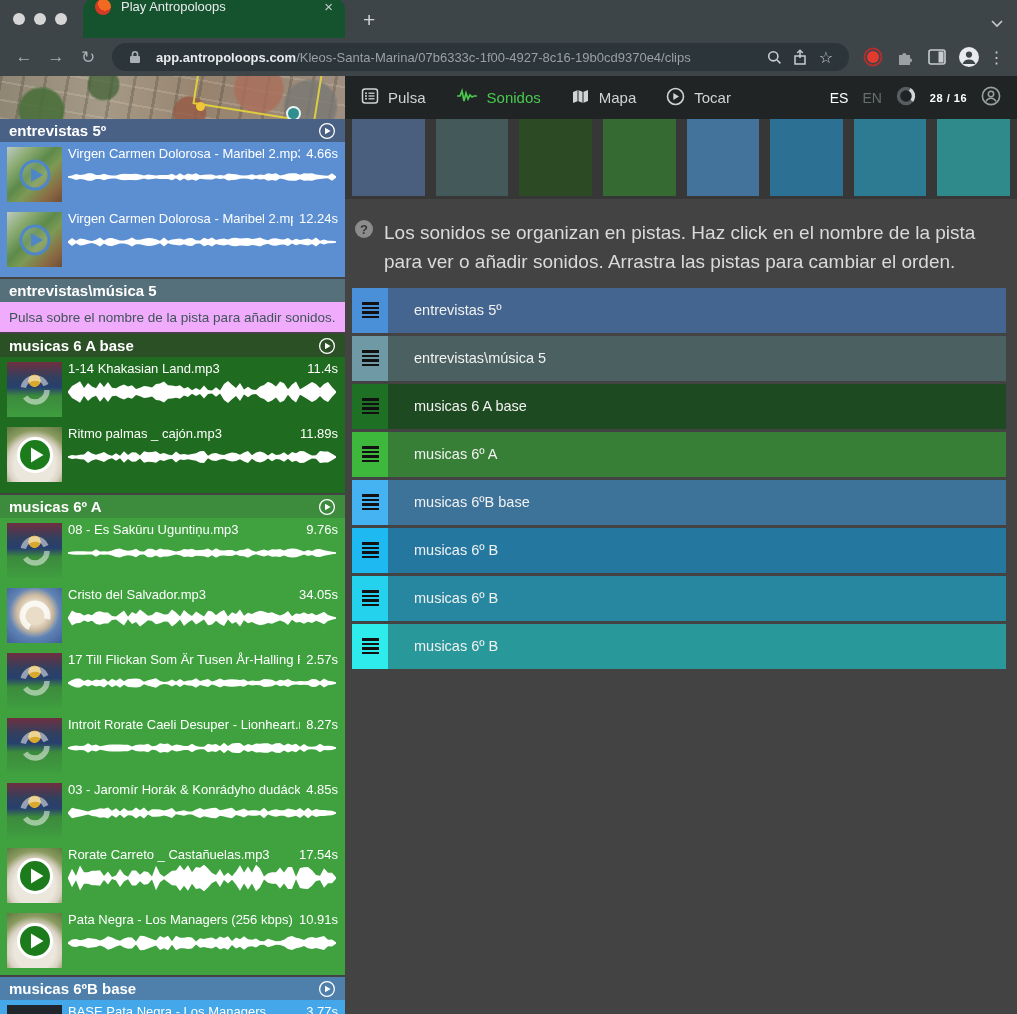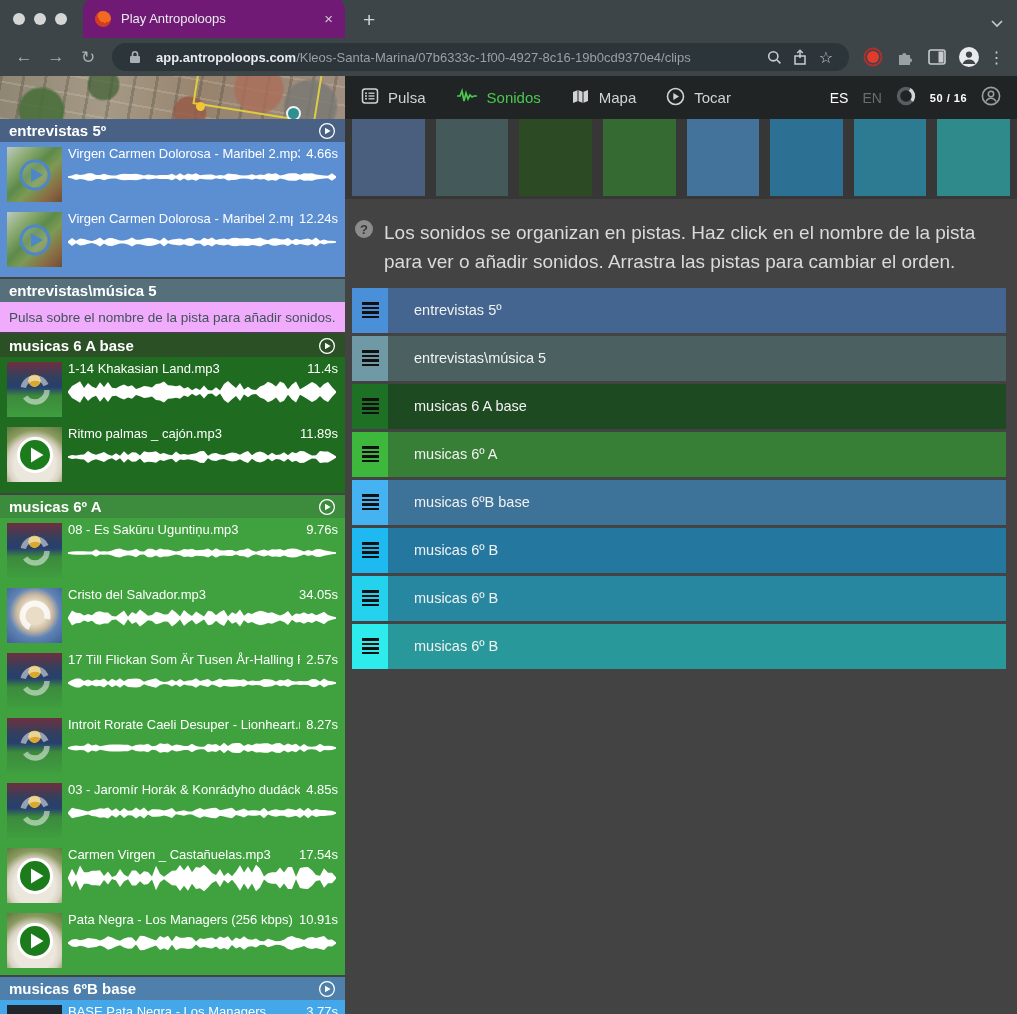--- a/index.html
+++ b/index.html
@@ -2,22 +2,22 @@
 <html><head>
 <meta charset="utf-8">
 <style>
   html,body{margin:0;padding:0;}
   body{width:1017px;height:1014px;overflow:hidden;background:#434343;
        font-family:"Liberation Sans",sans-serif;-webkit-font-smoothing:antialiased;}
   
   .tabstrip{height:38px;background:#3d4549;display:flex;align-items:center;position:relative;}
   .traffic{display:flex;gap:9px;margin:0 16px 0 13px;}
   .light{width:12px;height:12px;border-radius:50%;background:#d6d6d6;}
-  .tab{height:39px;align-self:flex-end;width:238px;background:#701a75;border-radius:10px 10px 0 0;
-       display:flex;align-items:center;padding:0 12px;color:#e8eaed;}
+  .tab{height:39px;align-self:flex-end;width:238px;background:#14532d;border-radius:10px 10px 0 0;
+       display:flex;padding:0 12px;color:#e8eaed;}
   .favicon{width:16px;height:16px;border-radius:50%;flex:none;
        background:radial-gradient(circle at 62% 30%,#f26a22 0 45%,#d33b24 46% 75%,#b92d1e 76%);}
   .tab-title{font-size:13px;margin-left:10px;flex:1;white-space:nowrap;overflow:hidden;}
   .tab-close{color:#c7cbcf;font-size:15px;line-height:1;cursor:default;}
   .newtab{color:#d0d4d8;font-size:21px;margin-left:18px;line-height:1;}
   .strip-chevron{position:absolute;right:14px;top:14px;}
   .urlrow{height:38px;background:#3d4549;display:flex;align-items:center;padding:0 10px;gap:4px;}
   .navbtn{color:#aab1b5;font-size:17px;width:28px;text-align:center;}
   .omnibox{flex:1;height:28px;background:#2c3539;border-radius:14px;display:flex;align-items:center;
            padding:0 10px;margin:0 6px;color:#e8eaed;}
@@ -214,21 +214,21 @@
       </div>
       <div class="nav-right">
       <span class="lang-es">ES</span>
       <span class="lang-en">EN</span>
       <span>
         <svg width="20" height="20" viewBox="0 0 20 20">
             <circle cx="10" cy="10" r="7.5" fill="none" stroke="#585e60" stroke-width="3.4"></circle>
             <circle cx="10" cy="10" r="7.5" fill="none" stroke="#d2d6d6" stroke-width="3.4" stroke-dasharray="13 34" transform="rotate(-60 10 10)"></circle>
           </svg>
       </span>
-      <span class="counter">50 / 16</span>
+      <span class="counter">28 / 16</span>
       <span>
         <svg width="20" height="20" viewBox="0 0 20 20">
             <circle cx="10" cy="10" r="8.6" fill="none" stroke="#9aa0a0" stroke-width="1.6"></circle>
             <circle cx="10" cy="8" r="2.7" fill="none" stroke="#9aa0a0" stroke-width="1.5"></circle>
             <path d="M5 15.5 a5.4 5.4 0 0 1 10 0" fill="none" stroke="#9aa0a0" stroke-width="1.5"></path>
           </svg>
       </span>
     </div>
   </div>
 </div>
@@ -447,21 +447,21 @@
             <div class="thumb thumb-dog">
               <span style="display:flex;">
                 <svg width="38" height="38" viewBox="0 0 38 38">
                   <circle cx="19" cy="19" r="16.5" fill="#1c7c1c" stroke="#fff" stroke-width="3"></circle>
                   <polygon points="15,11.5 27.5,19 15,26.5" fill="#fff"></polygon>
                 </svg>
               </span>
             </div>
             <div class="clip-main">
               <div class="clip-row">
-                <span class="clip-name">Carmen Virgen _ Castañuelas.mp3</span>
+                <span class="clip-name">Rorate Carreto _ Castañuelas.mp3</span>
                 <span class="clip-dur">17.54s</span>
               </div>
               <svg class="wave" width="268" height="28" viewBox="0 0 268 28">
                 <polygon fill="#ffffff" points="0,13.3 4,4.7 8,11.8 12,1.4 16,8.3 20,8.3 24,6.8 28,6.8 32,6.2 36,11.9 40,7.4 44,12.9 48,11.5 52,4.9 56,10.5 60,12.8 64,6.6 68,6.4 72,10.7 76,7.2 80,7.9 84,12.4 88,1.7 92,9.8 96,12.8 100,9.7 104,6.8 108,6.6 112,1.1 116,6.3 120,1.2 124,8.2 128,3.1 132,3.7 136,0.7 140,4.4 144,9.1 148,10.9 152,5.0 156,12.0 160,8.6 164,12.3 168,7.4 172,1.2 176,8.4 180,2.4 184,8.4 188,0.8 192,4.4 196,12.5 200,9.2 204,8.2 208,8.3 212,3.4 216,8.5 220,3.1 224,3.1 228,12.7 232,4.1 236,3.3 240,3.0 244,6.3 248,11.1 252,11.7 256,4.2 260,8.8 264,8.7 268,13.3 268,14.7 264,19.3 260,19.2 256,23.8 252,16.3 248,16.9 244,21.7 240,25.0 236,24.7 232,23.9 228,15.3 224,24.9 220,24.9 216,19.5 212,24.6 208,19.7 204,19.8 200,18.8 196,15.5 192,23.6 188,27.2 184,19.6 180,25.6 176,19.6 172,26.8 168,20.6 164,15.7 160,19.4 156,16.0 152,23.0 148,17.1 144,18.9 140,23.6 136,27.3 132,24.3 128,24.9 124,19.8 120,26.8 116,21.7 112,26.9 108,21.4 104,21.2 100,18.3 96,15.2 92,18.2 88,26.3 84,15.6 80,20.1 76,20.8 72,17.3 68,21.6 64,21.4 60,15.2 56,17.5 52,23.1 48,16.5 44,15.1 40,20.6 36,16.1 32,21.8 28,21.2 24,21.2 20,19.7 16,19.7 12,26.6 8,16.2 4,23.3 0,14.7"></polygon>
               </svg>
             </div>
           </div>
           <div class="clip">
             <div class="thumb thumb-dog">
               <span style="display:flex;">

